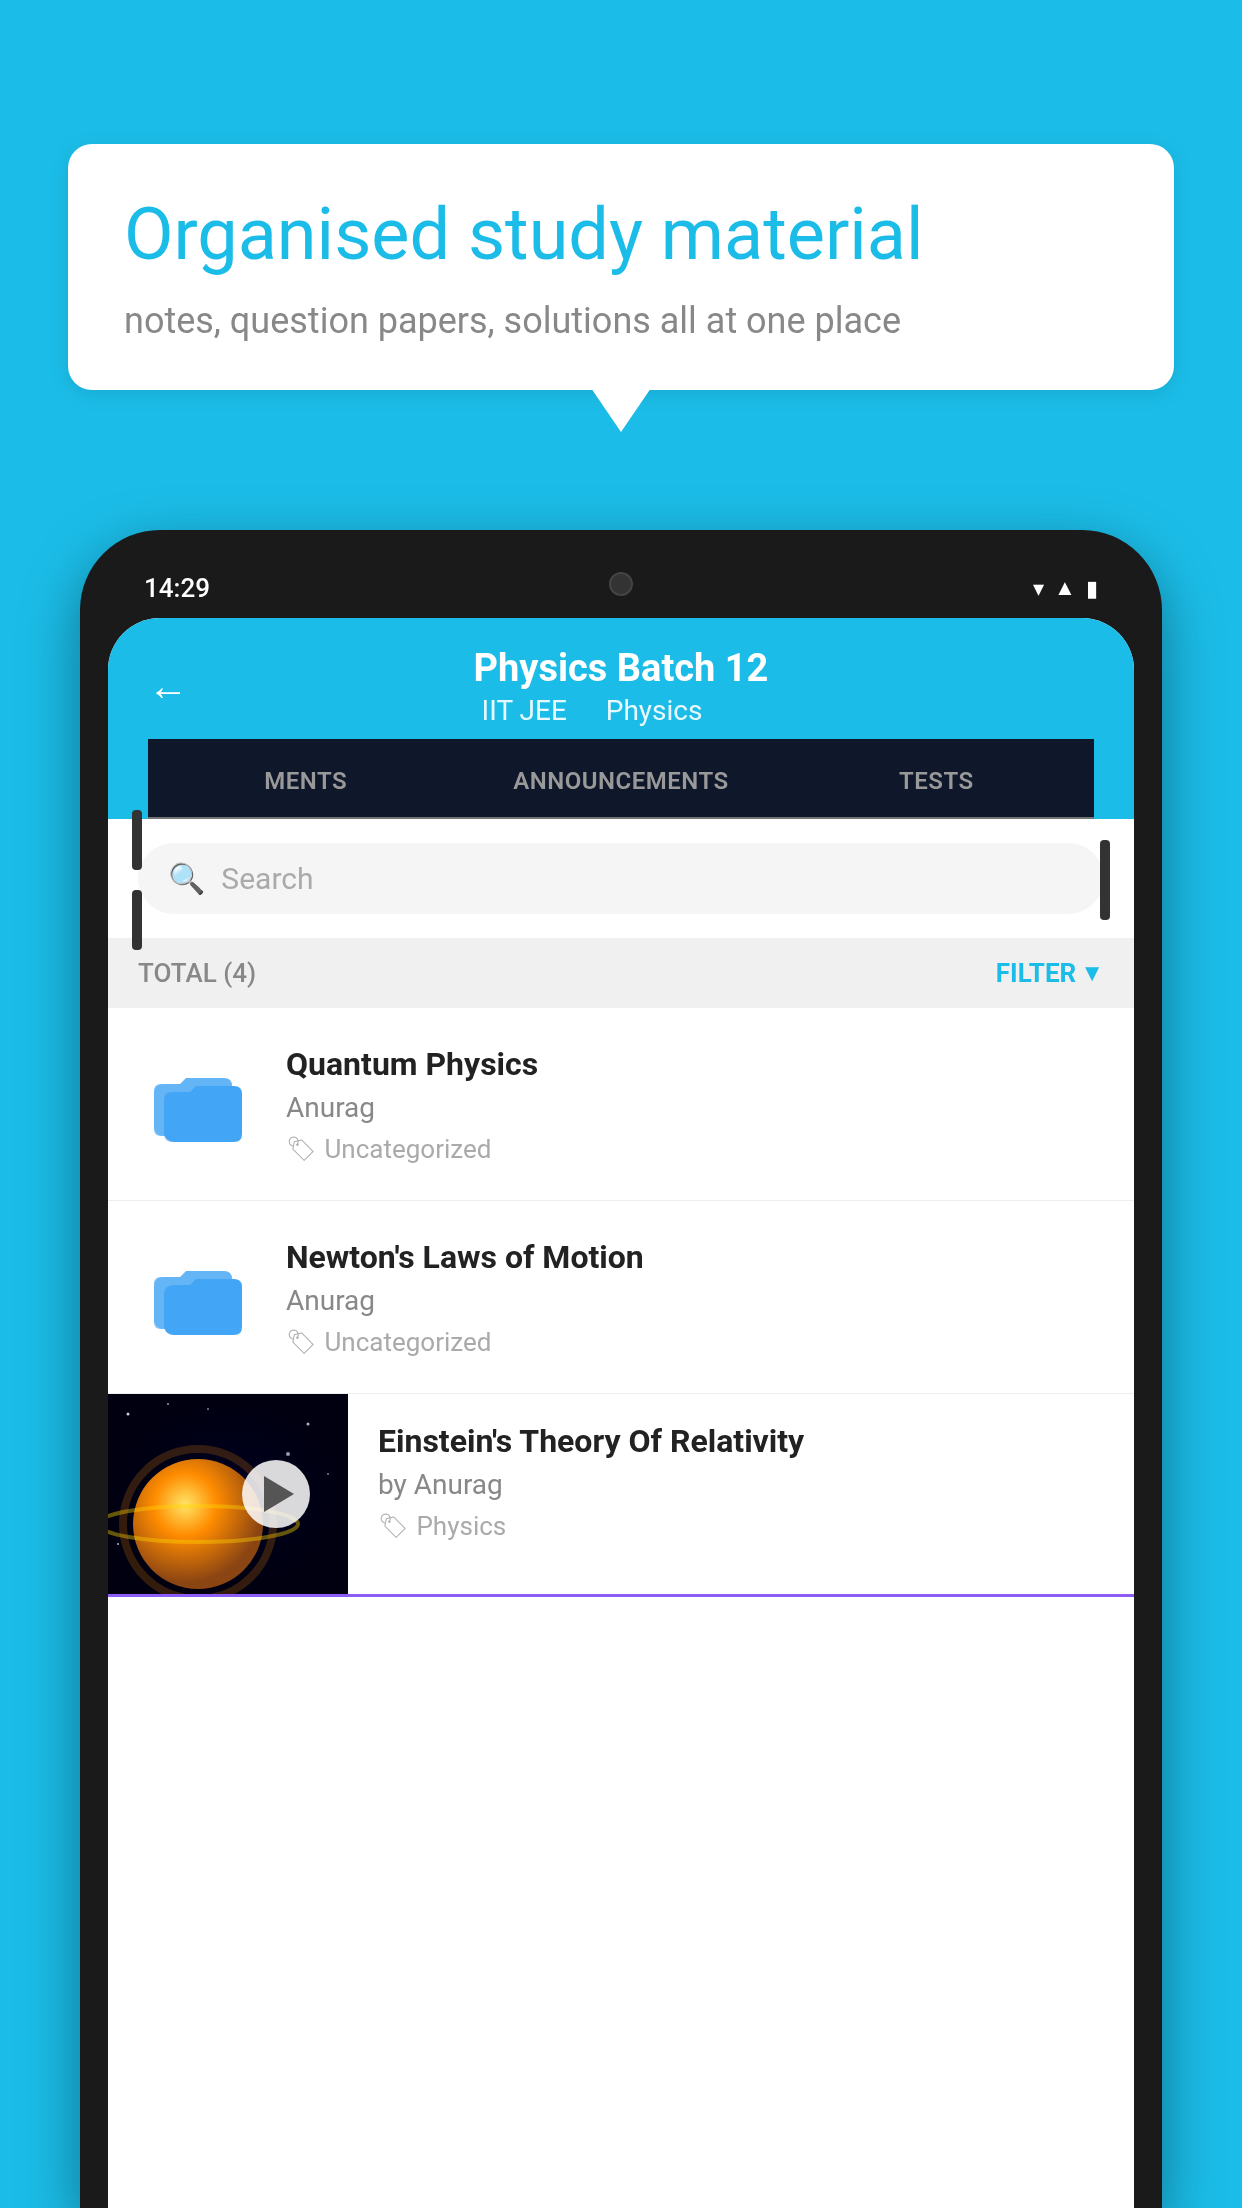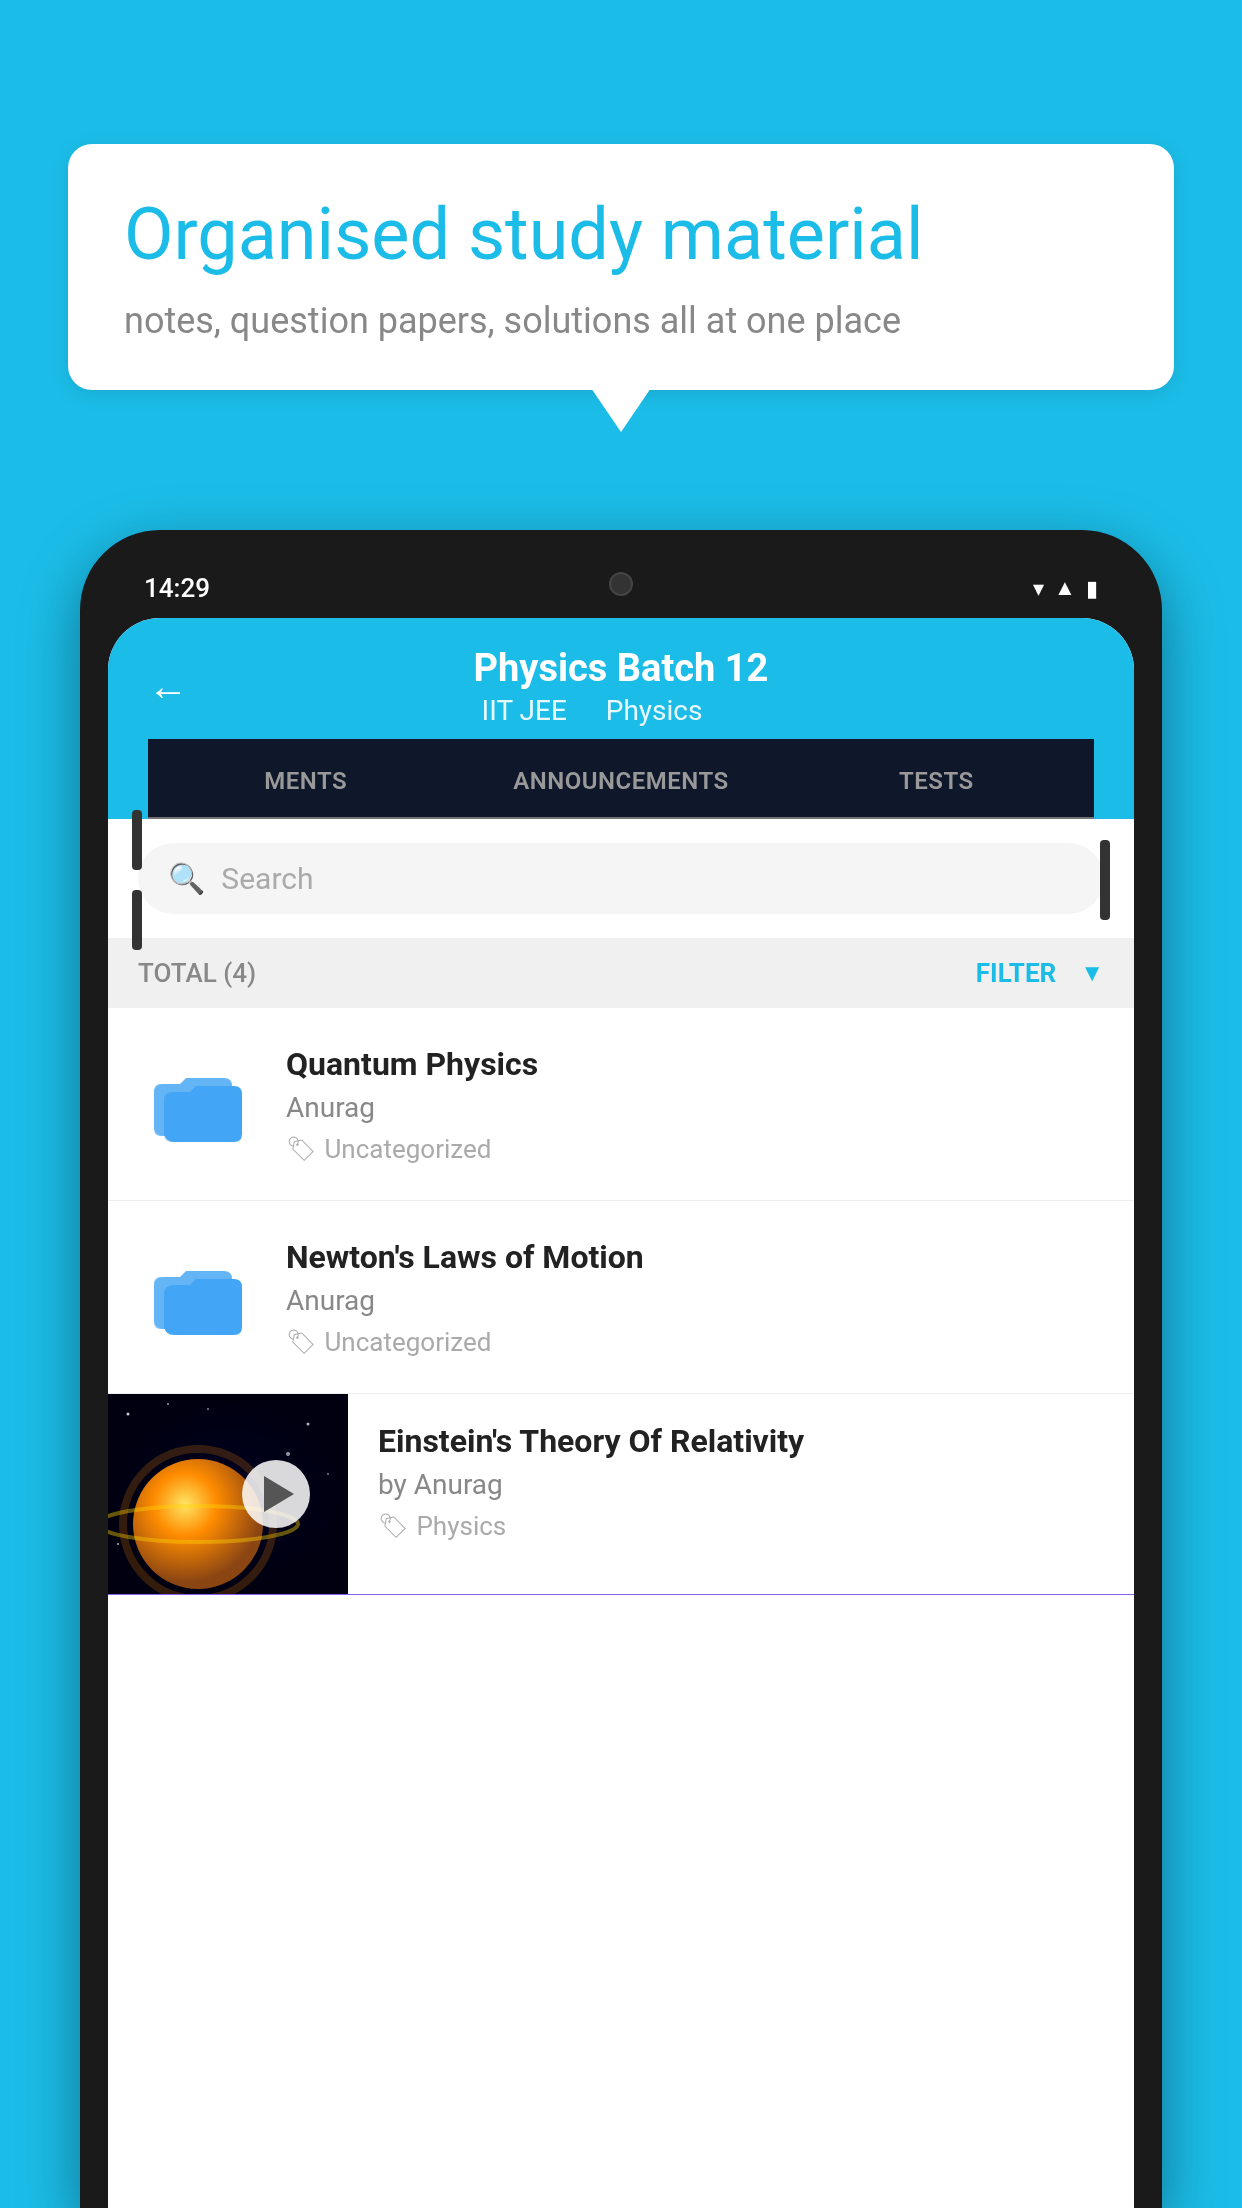--- a/index.html
+++ b/index.html
@@ -220,21 +220,21 @@
       justify-content: space-between;
     }
     .total-label {
       font-size: 26px;
       color: #888;
       font-weight: 500;
     }
     .filter-btn {
       display: flex;
       align-items: center;
-      gap: 24px;
+      gap: 4px;
       color: #1BBDE8;
       font-size: 26px;
       font-weight: 700;
       cursor: pointer;
     }
     .filter-icon {
       font-size: 24px;
       color: #1BBDE8;
     }
 
@@ -284,21 +284,21 @@
     }
     .tag-icon {
       font-size: 24px;
     }
 
     
     .video-item-thumb {
       display: flex;
       align-items: flex-start;
       padding: 0 0 0 0;
-      border-bottom: 1px solid #8b5cf6;
+      border-bottom: 3px solid #8b5cf6;
       gap: 0;
     }
     .thumb-image {
       width: 240px;
       height: 200px;
       flex-shrink: 0;
       background: radial-gradient(circle at 40% 60%, #FFD700 0%, #FF8C00 30%, #1a1a3e 70%, #000020 100%);
       position: relative;
       display: flex;
       align-items: center;

